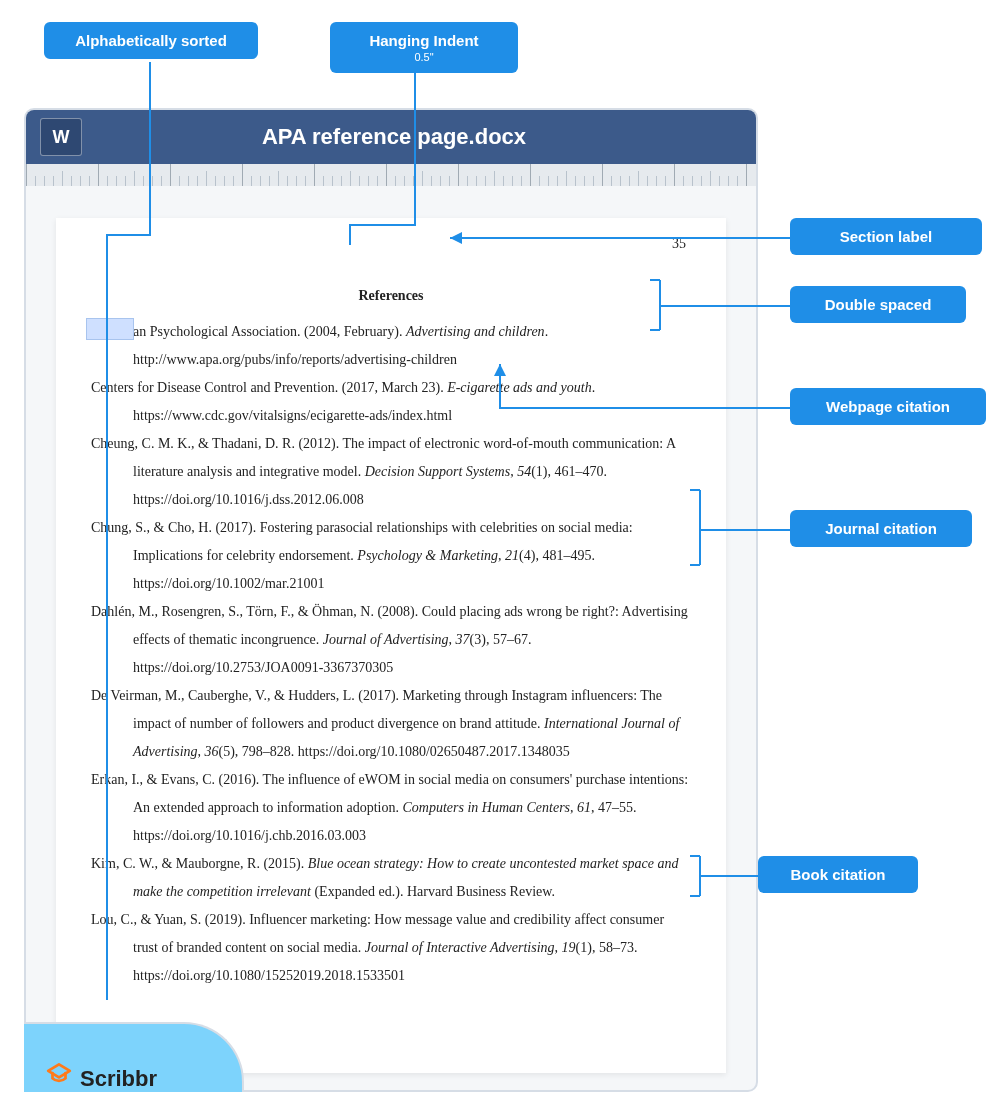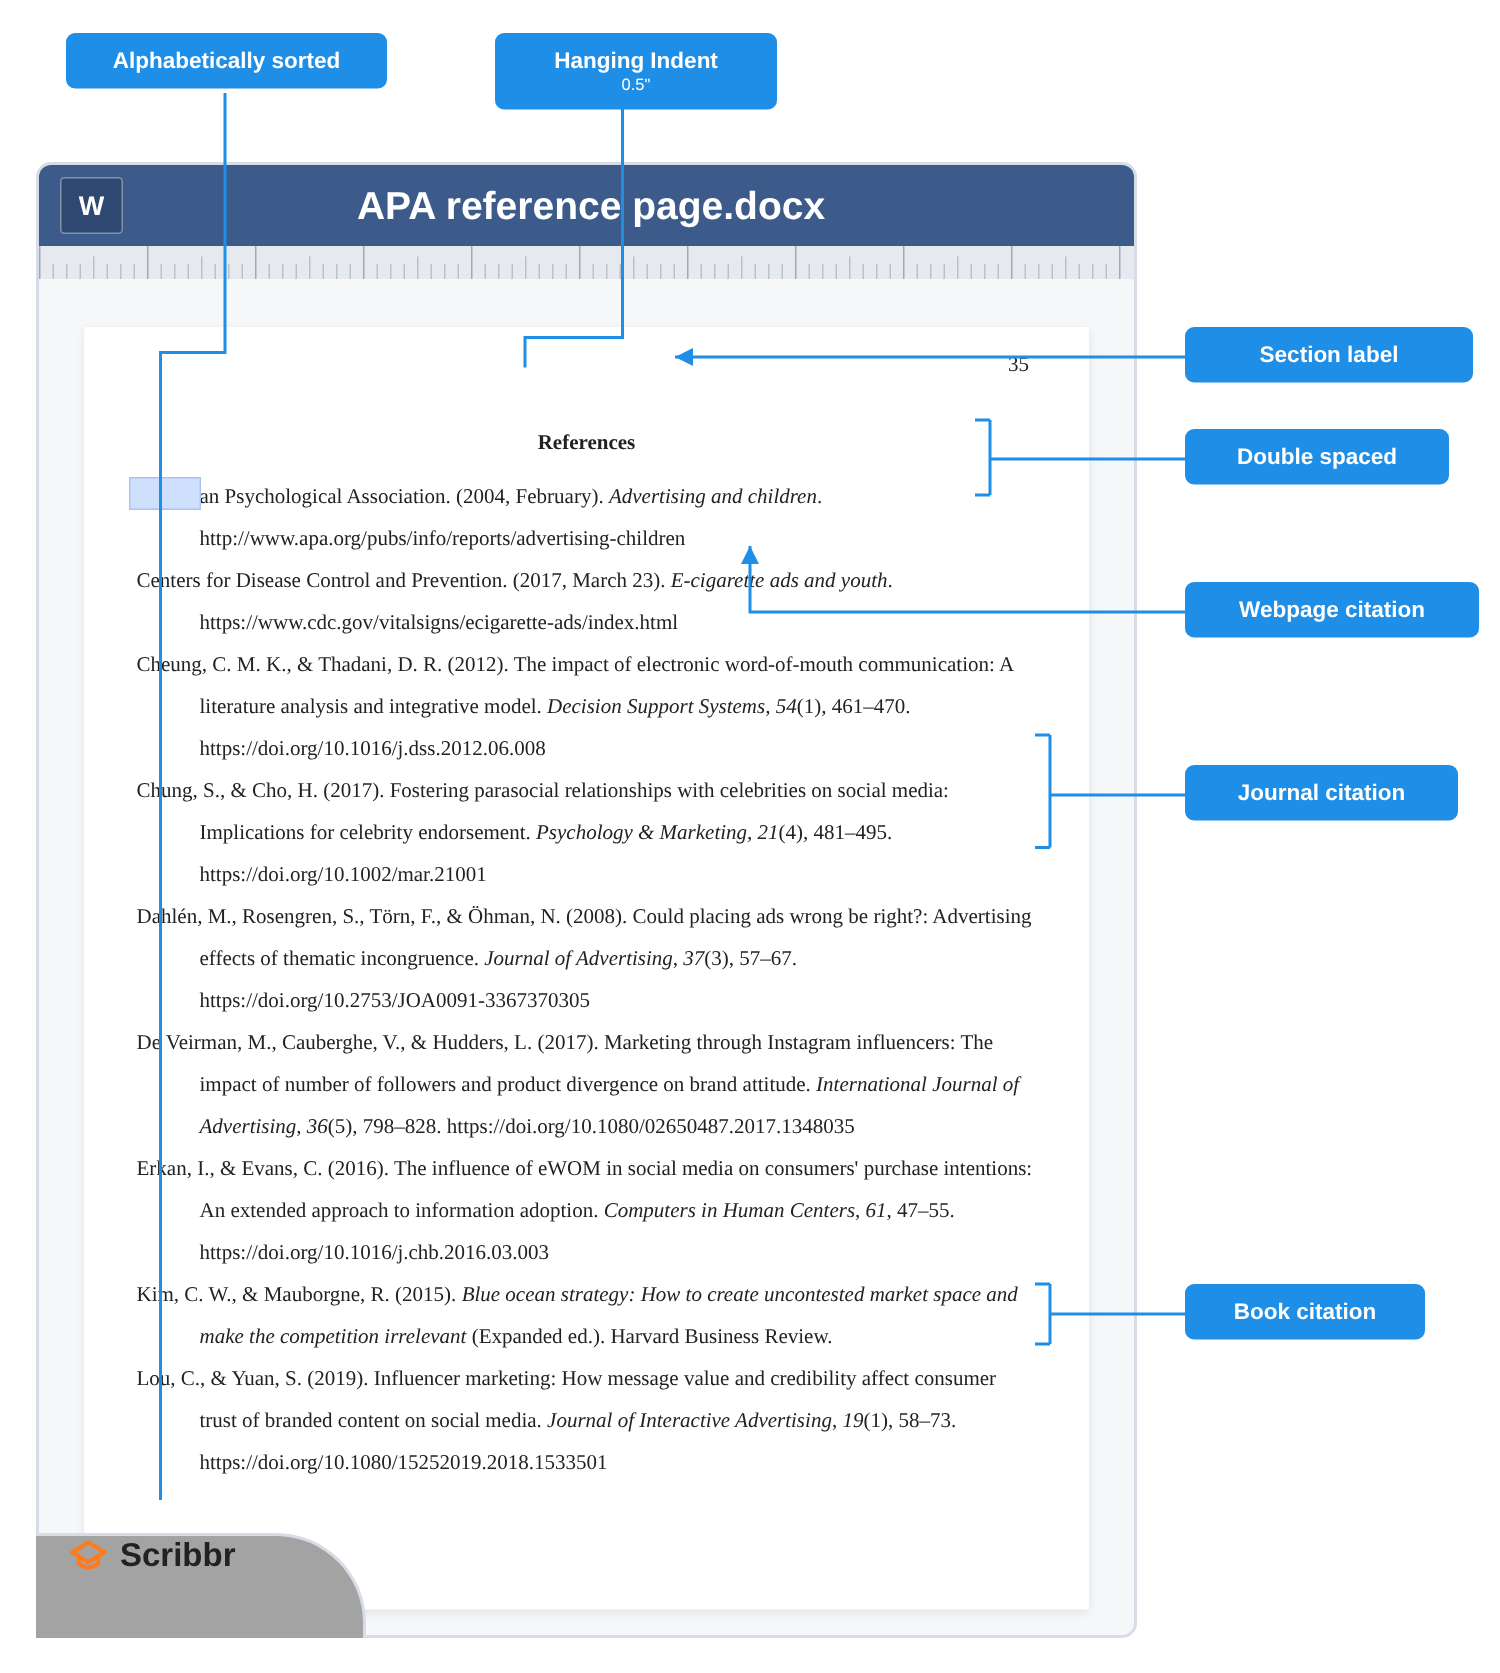--- a/index.html
+++ b/index.html
@@ -44,21 +44,21 @@
 }
 .doc-titlebar .word-icon {
   width: 42px; height: 38px;
   background: #2e4872;
   border: 1px solid rgba(255,255,255,0.4);
   margin-left: 14px;
   display: flex; align-items: center; justify-content: center;
   color: #fff; font-weight: bold; font-size: 18px;
   border-radius: 3px;
 }
-.doc-titlebar .title { flex: 1; text-align: center; font-size: 26px; font-weight: 600; padding-right: 50px; }
+.doc-titlebar .title { flex: 1; text-align: center; font-size: 22px; font-weight: 600; padding-right: 50px; }
 
 .doc-ruler {
   height: 22px;
   background: #e6eaee;
   position: relative;
 }
 .doc-ruler .tick { position: absolute; top: 0; bottom: 0; width: 1px; background: #b8c2cc; }
 .doc-ruler .tick-major { background: #a0aab3; width: 1px; }
 
 .doc-page {
@@ -96,27 +96,27 @@
   z-index: 1;
 }
 
 
 .scribbr-badge {
   position: absolute;
   left: 24px;
   bottom: 23px;
   width: 220px;
   height: 70px;
-  background: #a3a3a3;
+  background: #7dd3fc;
   border: 2px solid #d6dde6;
   border-top-right-radius: 60px 60px;
   border-left: none;
   border-bottom: none;
   display: flex;
-  align-items: flex-start;
+  align-items: flex-end;
   padding-left: 22px;
   gap: 8px;
 }
 .scribbr-badge .logo-icon { color: #ff7a1a; font-size: 24px; }
 .scribbr-badge .logo-text { font-weight: 700; font-size: 22px; color: #222; }
 
 
 svg.connectors { position: absolute; inset: 0; width: 1000px; height: 1115px; pointer-events: none; z-index: 5; }
 .annotation { z-index: 6; }
 </style>
@@ -128,21 +128,21 @@
   <div class="annotation" style="left:44px; top:22px; width:214px;">Alphabetically sorted</div>
   <div class="annotation" style="left:330px; top:22px; width:188px;">
     <span>Hanging Indent</span>
     <span class="sub">0.5"</span>
   </div>
 
   <div class="annotation" style="left:790px; top:218px; width:192px;">Section label</div>
   <div class="annotation" style="left:790px; top:286px; width:176px;">Double spaced</div>
   <div class="annotation" style="left:790px; top:510px; width:182px;">Journal citation</div>
   <div class="annotation" style="left:790px; top:388px; width:196px;">Webpage citation</div>
-  <div class="annotation" style="left:790px; top:856px; width:160px;">Book citation</div>
+  <div class="annotation" style="left:758px; top:856px; width:160px;">Book citation</div>
 
   <div class="doc-window">
     <div class="doc-titlebar">
       <div class="word-icon">W</div>
       <div class="title">APA reference page.docx</div>
     </div>
     <div class="doc-ruler" id="ruler">
         <div class="tick tick-major" style="left: 0px; height: 100%; top: 0px; bottom: 0px;"></div>
         <div class="tick" style="left: 9px; height: 45%; top: auto; bottom: 0px;"></div>
         <div class="tick" style="left: 18px; height: 45%; top: auto; bottom: 0px;"></div>

